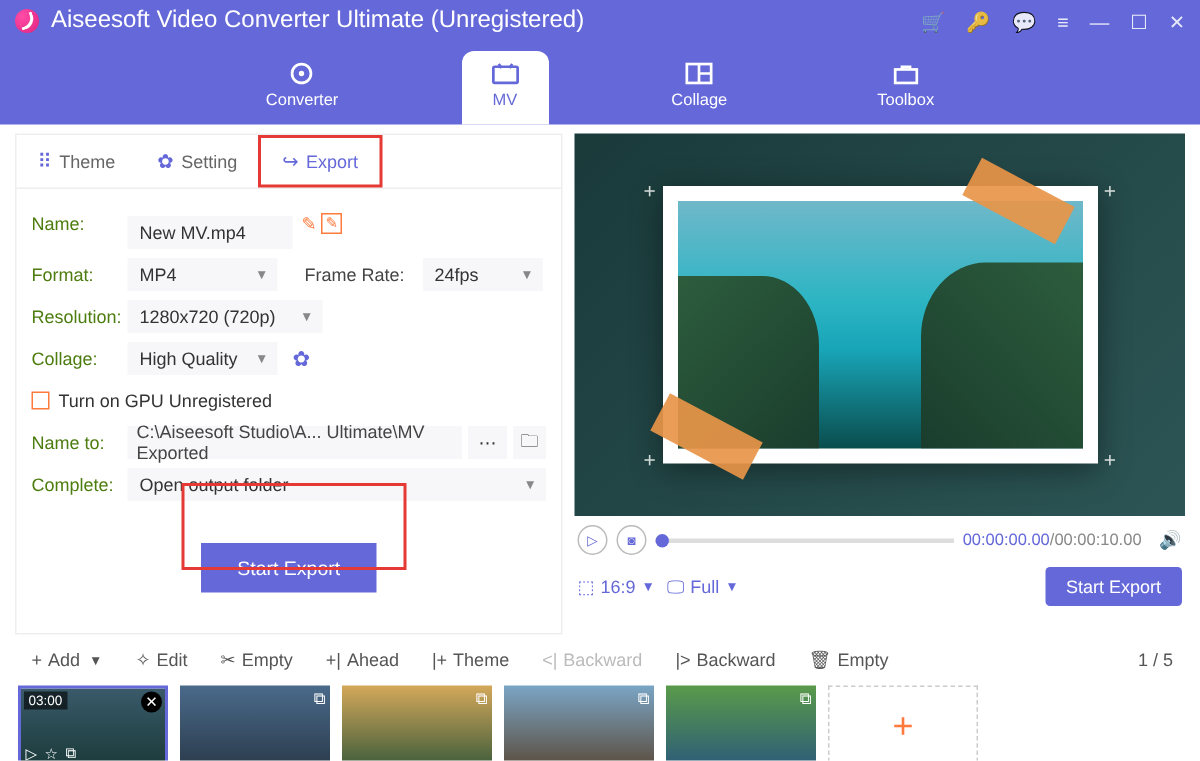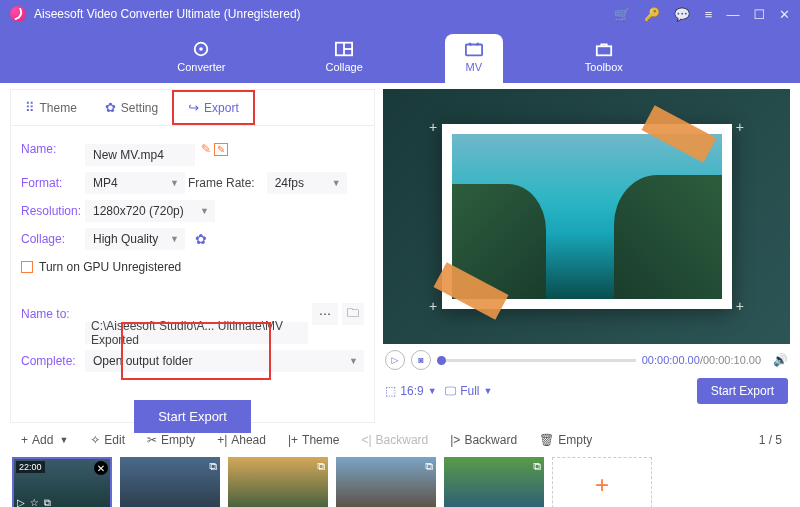--- a/index.html
+++ b/index.html
@@ -1,42 +1,42 @@
 <!DOCTYPE html>
 <html><head>
 <meta charset="utf-8">
 <style>
   * { box-sizing: border-box; margin: 0; padding: 0; font-family: -apple-system, "Segoe UI", Arial, sans-serif; }
   body { width: 800px; height: 507px; background: #fff; overflow: hidden; font-size: 12px; color: #333; }
   .titlebar { height: 28px; background: #6468d8; display: flex; align-items: center; padding: 0 10px; color: #fff; }
   .logo { width: 16px; height: 16px; border-radius: 50%; background: radial-gradient(circle at 30% 30%, #ff4da6, #e02080); margin-right: 8px; position: relative; }
   .logo::after { content: ''; position: absolute; width: 8px; height: 8px; border: 2px solid #fff; border-top: none; border-left: none; border-radius: 0 0 8px 0; top: 3px; left: 3px; transform: rotate(-20deg); }
-  .title { font-size: 12px; flex: 1; }
+  .title { font-size: 16px; flex: 1; }
   .winicons { display: flex; gap: 14px; align-items: center; }
   .winicons span { opacity: .85; cursor: pointer; font-size: 13px; }
   .navbar { height: 55px; background: #6468d8; display: flex; justify-content: center; gap: 64px; padding-top: 6px; }
   .navitem { display: flex; flex-direction: column; align-items: center; gap: 3px; color: #fff; font-size: 11px; padding: 6px 18px 4px; border-radius: 8px 8px 0 0; cursor: pointer; }
   .navitem.active { background: #fff; color: #6468d8; }
   .navicon { width: 22px; height: 18px; }
   .content { display: flex; height: 340px; }
   .panel { width: 365px; border: 1px solid #eee; margin: 6px 0 0 10px; padding: 0; position: relative; }
   .tabs { display: flex; border-bottom: 1px solid #eee; }
   .tab { padding: 8px 14px; display: flex; align-items: center; gap: 5px; color: #666; cursor: pointer; font-size: 12px; }
   .tab .ticon { color: #6468d8; font-size: 13px; }
   .tab.active { color: #6468d8; }
   .redbox { border: 2px solid #e53935; }
   .form { padding: 6px 10px 0 10px; }
   .row { display: flex; align-items: center; margin-bottom: 6px; min-height: 22px; }
-  .lbl { width: 64px; color: #8b5cf6; }
+  .lbl { width: 64px; color: #4d7c0f; }
   .input { background: #f7f7f9; border: none; padding: 4px 8px; font-size: 12px; color: #333; height: 22px; }
   .dd { background: #f7f7f9; padding: 3px 6px 3px 8px; height: 22px; display: inline-flex; align-items: center; justify-content: space-between; color: #333; cursor: pointer; }
   .dd .caret { color: #888; font-size: 9px; margin-left: 6px; }
-  .lbl2 { margin-left: 3px; color: #444; }
+  .lbl2 { margin-left: 18px; color: #444; }
   .chk { width: 12px; height: 12px; border: 1px solid #ff7a3d; display: inline-block; margin-right: 6px; }
-  .pathbox { background: #f7f7f9; padding: 3px 6px; height: 22px; display: flex; align-items: center; flex: 1; color: #444; margin-top: 38px; }
+  .pathbox { background: #f7f7f9; padding: 3px 6px; height: 22px; display: flex; align-items: center; flex: 1; color: #444; }
   .dots { background: #f7f7f9; width: 26px; height: 22px; display: flex; align-items: center; justify-content: center; margin-left: 4px; cursor: pointer; }
   .foldericon { width: 22px; height: 22px; background: #f7f7f9; margin-left: 4px; display: flex; align-items: center; justify-content: center; cursor: pointer; }
   .startbtn { background: #6468d8; color: #fff; padding: 9px 24px; border: none; font-size: 13px; cursor: pointer; display: block; margin: 28px auto 0; }
   .redframe { position: absolute; border: 2px solid #e53935; pointer-events: none; }
   .preview { flex: 1; margin: 6px 10px 0 8px; display: flex; flex-direction: column; }
   .pv-canvas { height: 255px; background: linear-gradient(135deg,#1a3a3a,#2d5555); position: relative; display: flex; align-items: center; justify-content: center; overflow: hidden; }
   .frame { width: 290px; height: 185px; background: #fff; padding: 10px; position: relative; box-shadow: 0 4px 20px rgba(0,0,0,.4); }
   .photo { width: 100%; height: 100%; background: linear-gradient(180deg,#6fb8c9 0%,#2db5c4 40%,#18a5b8 60%,#0a4d4d 100%); position: relative; overflow: hidden; }
   .photo::before { content:''; position:absolute; left:0; top:30%; width:35%; height:70%; background: linear-gradient(135deg,#2d5d3d,#1a3d2d); border-radius: 0 40% 0 0; }
   .photo::after { content:''; position:absolute; right:0; top:25%; width:40%; height:75%; background: linear-gradient(225deg,#2d5d3d,#1a3d2d); border-radius: 40% 0 0 0; }
@@ -91,34 +91,34 @@
 </div>
 
 <div class="navbar">
   <div class="navitem">
     <svg class="navicon" viewBox="0 0 24 20">
         <circle cx="12" cy="10" r="7" fill="none" stroke="#fff" stroke-width="2"></circle>
         <circle cx="12" cy="10" r="2" fill="#fff"></circle>
       </svg>
     <span>Converter</span>
   </div>
+  <div class="navitem active">
+    <svg class="navicon" viewBox="0 0 24 20">
+        <rect x="3" y="5" width="18" height="12" rx="1" fill="none" stroke="#6468d8" stroke-width="2"></rect>
+        <path d="M7 3l2 3M17 3l-2 3" stroke="#6468d8" stroke-width="2"></path>
+      </svg>
+    <span>MV</span>
+  </div>
   <div class="navitem">
     <svg class="navicon" viewBox="0 0 24 20">
         <rect x="3" y="3" width="18" height="14" fill="none" stroke="#fff" stroke-width="2"></rect>
         <line x1="12" y1="3" x2="12" y2="17" stroke="#fff" stroke-width="2"></line>
         <line x1="12" y1="10" x2="21" y2="10" stroke="#fff" stroke-width="2"></line>
       </svg>
     <span>Collage</span>
-  </div>
-  <div class="navitem active">
-    <svg class="navicon" viewBox="0 0 24 20">
-        <rect x="3" y="5" width="18" height="12" rx="1" fill="none" stroke="#6468d8" stroke-width="2"></rect>
-        <path d="M7 3l2 3M17 3l-2 3" stroke="#6468d8" stroke-width="2"></path>
-      </svg>
-    <span>MV</span>
   </div>
   <div class="navitem">
     <svg class="navicon" viewBox="0 0 24 20">
         <rect x="4" y="7" width="16" height="10" fill="none" stroke="#fff" stroke-width="2"></rect>
         <path d="M9 7V5h6v2" fill="none" stroke="#fff" stroke-width="2"></path>
       </svg>
     <span>Toolbox</span>
   </div>
 </div>
 
@@ -255,21 +255,21 @@
     </div>
   <div class="tbtn">
       <span>🗑</span>
       <span>Empty</span>
     </div>
   <div class="tcount">1 / 5</div>
 </div>
 
 <div class="thumbs">
   <div class="thumb th1">
-    <span class="badge">22:00</span>
+    <span class="badge">03:00</span>
     <span class="xdel">✕</span>
     <div class="tools">
         <span>▷</span>
         <span>☆</span>
         <span>⧉</span>
       </div>
   </div>
   <div class="thumb th2">
       <span style="position:absolute;top:3px;right:3px;color:#fff;font-size:11px">⧉</span>
     </div>

